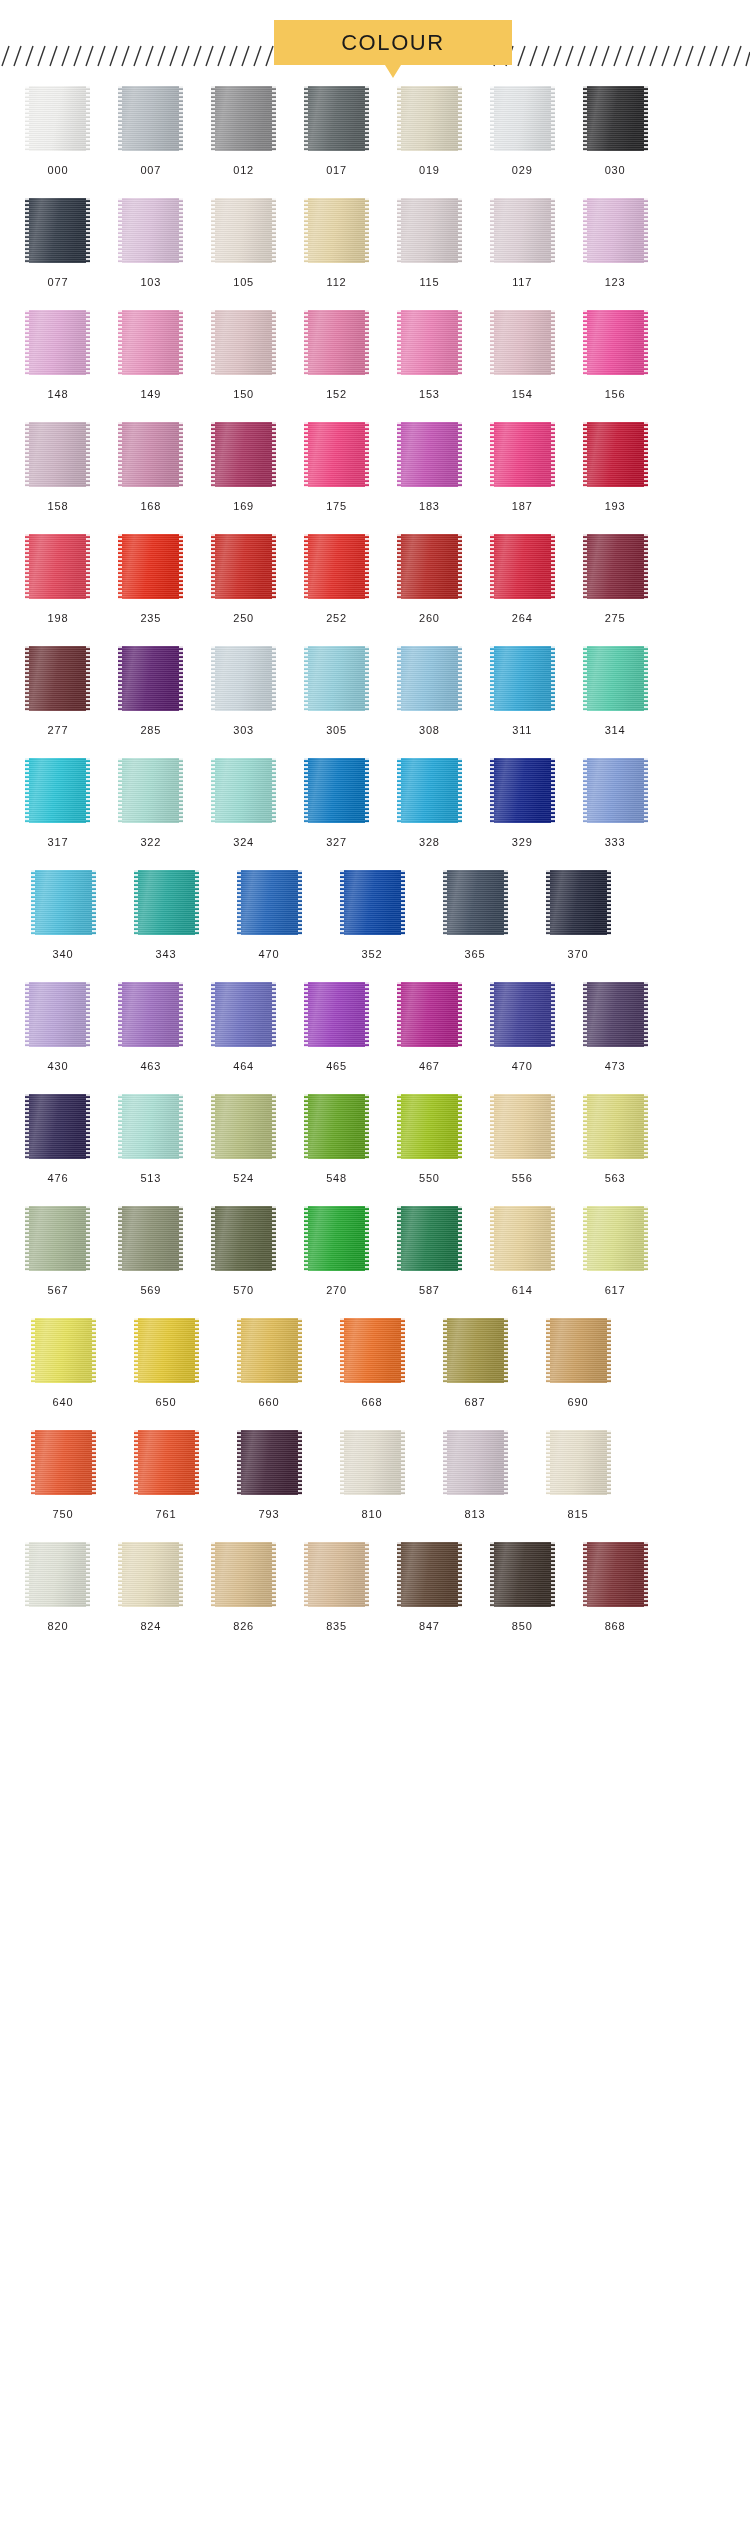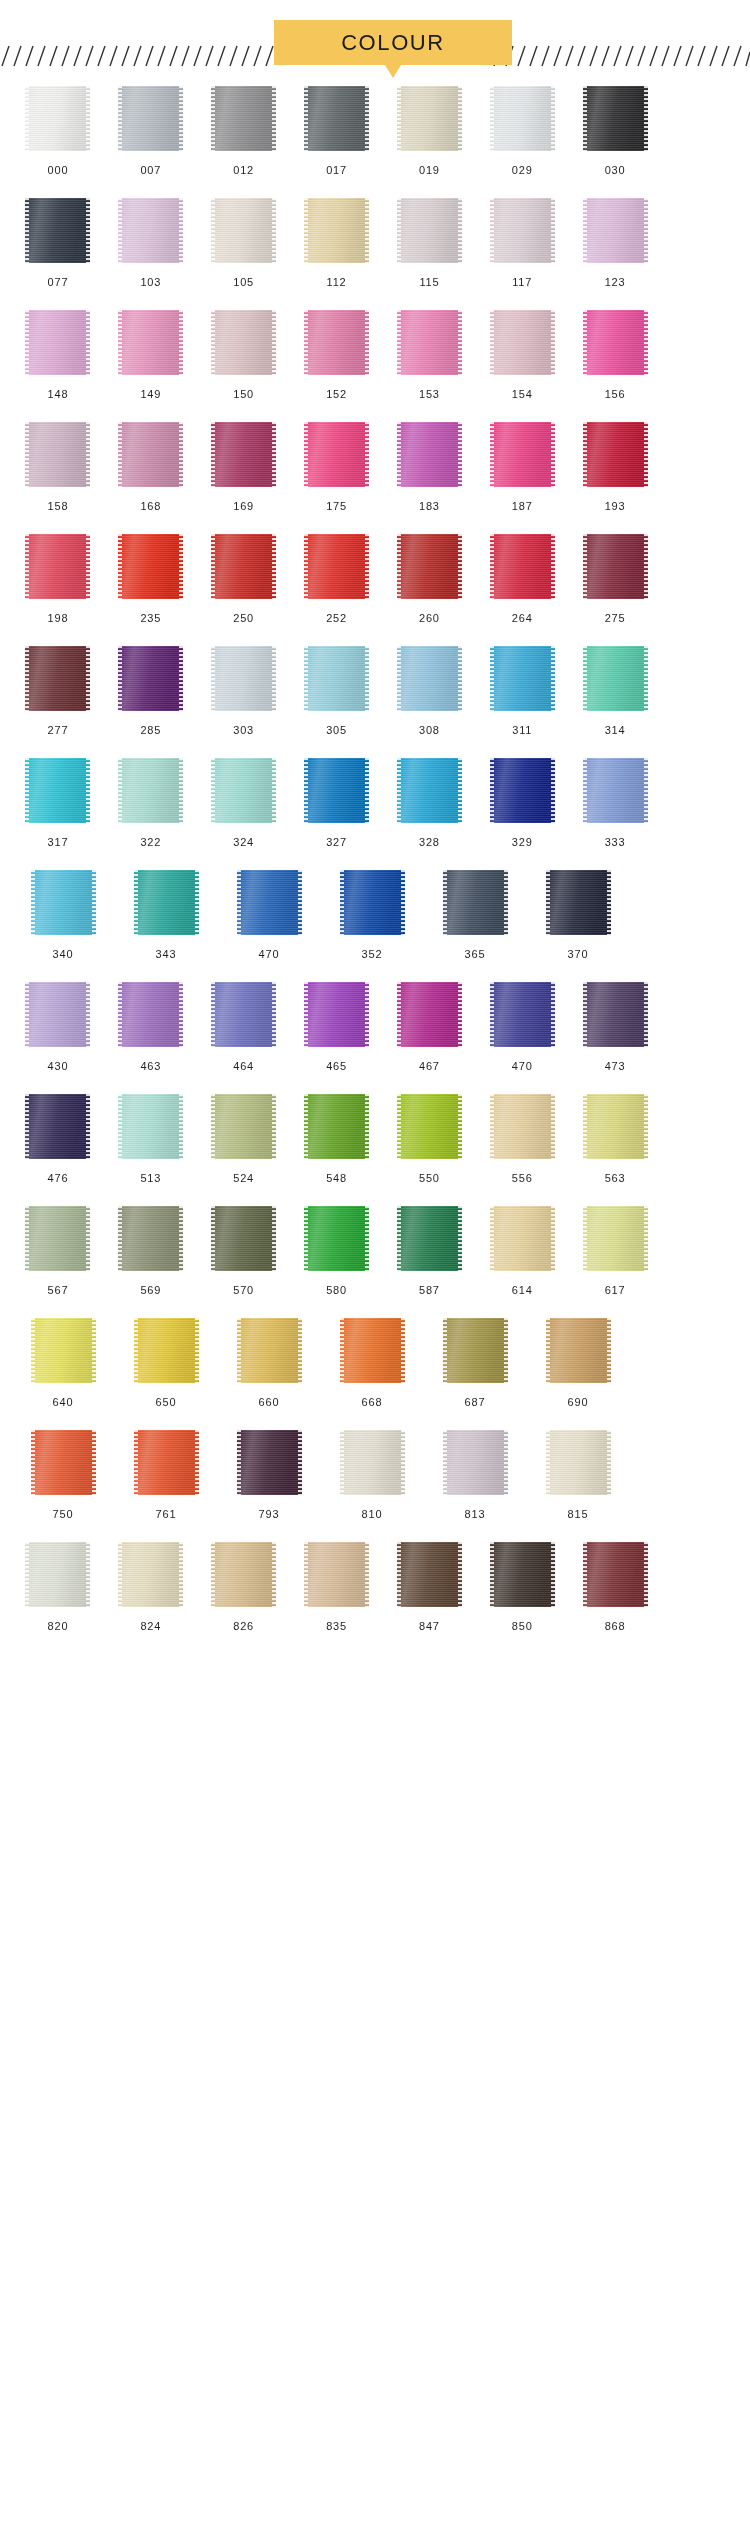--- a/index.html
+++ b/index.html
@@ -880,21 +880,21 @@
         </div>
         <div class="swatch-label">570</div>
       </div>
       <div class="swatch-cell">
         <div class="swatch-chip" style="background-color: rgb(34, 168, 47);">
           <div class="sheen"></div>
           <div class="weave"></div>
           <div class="selvedge-l"></div>
           <div class="selvedge-r"></div>
         </div>
-        <div class="swatch-label">580</div>
+        <div class="swatch-label">270</div>
       </div>
       <div class="swatch-cell">
         <div class="swatch-chip" style="background-color: rgb(31, 123, 74);">
           <div class="sheen"></div>
           <div class="weave"></div>
           <div class="selvedge-l"></div>
           <div class="selvedge-r"></div>
         </div>
         <div class="swatch-label">587</div>
       </div>

